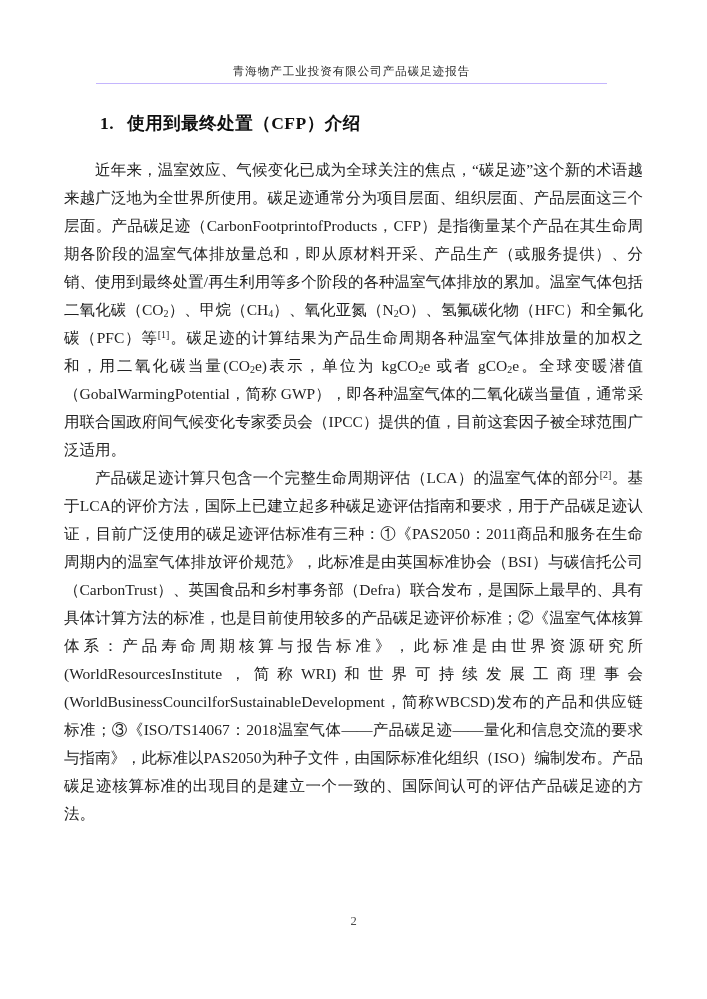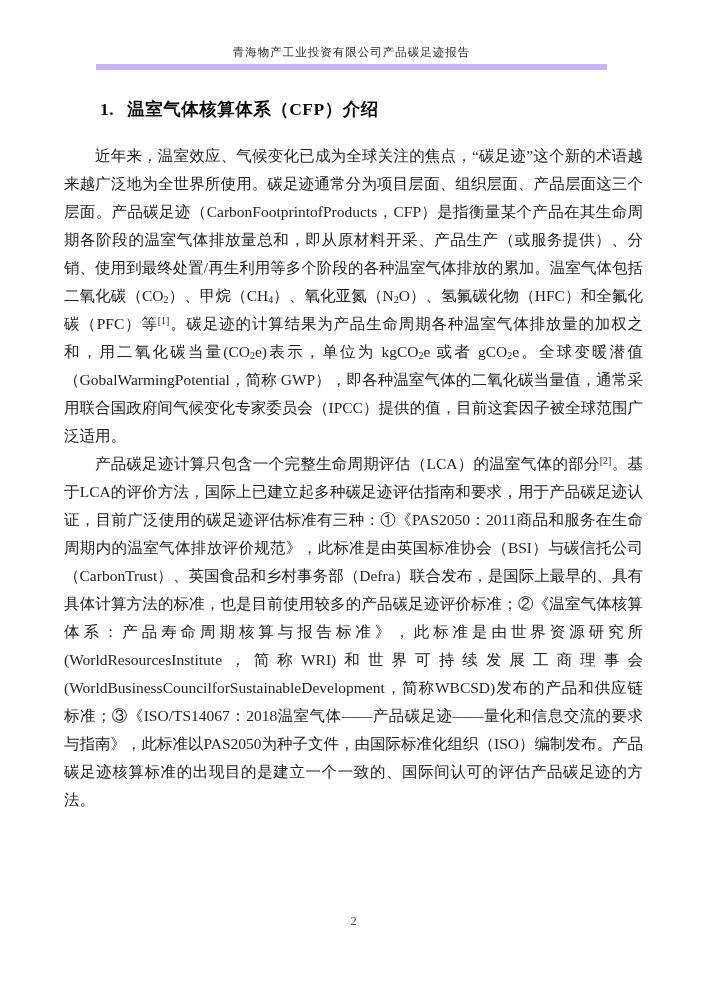--- a/index.html
+++ b/index.html
@@ -8,23 +8,23 @@
     width: 707px;
     height: 999px;
     background: #ffffff;
     font-family: "Liberation Serif", "DejaVu Serif", serif;
     color: #1e1e1e;
     overflow: hidden;
     margin: 0 auto;
   }
   .header {
     margin: 0 100px 0 96px;
-    padding-top: 42px;
+    padding-top: 61px;
     text-align: center;
-    border-bottom: 6px solid #c4b5fd;
+    border-bottom: 1px solid #c4b5fd;
   }
   .header-title {
     display: inline-block;
     font-size: 11.5px;
     letter-spacing: 1px;
     color: #2a2a2a;
     padding-bottom: 4px;
   }
   .section-heading {
     margin: 27px 100px 0 100px;
@@ -67,21 +67,21 @@
 </head>
 <body>
 
 <div class="page">
 
   <div class="header">
     <span class="header-title">青海物产工业投资有限公司产品碳足迹报告</span>
   </div>
 
   <h1 class="section-heading">
-    <span class="num">1.</span><span>温室气体核算体系（CFP）介绍</span>
+    <span class="num">1.</span><span>使用到最终处置（CFP）介绍</span>
   </h1>
 
   <div class="body-text">
     <p class="para first"><span>近年来，温室效应、气候变化已成为全球关注的焦点，“碳足迹”这个新的术语越来越广泛地为全世界所使用。碳足迹通常分为项目层面、组织层面、产品层面这三个层面。产品碳足迹（CarbonFootprintofProducts，CFP）是指衡量某个产品在其生命周期各阶段的温室气体排放量总和，即从原材料开采、产品生产（或服务提供）、分销、使用到最终处置/再生利用等多个阶段的各种温室气体排放的累加。温室气体包括二氧化碳（CO</span><sub>2</sub><span>）、甲烷（CH</span><sub>4</sub><span>）、氧化亚氮（N</span><sub>2</sub><span>O）、氢氟碳化物（HFC）和全氟化碳（PFC）等</span><sup>[1]</sup><span>。碳足迹的计算结果为产品生命周期各种温室气体排放量的加权之和，用二氧化碳当量(CO</span><sub>2</sub><span>e)表示，单位为 kgCO</span><sub>2</sub><span>e 或者 gCO</span><sub>2</sub><span>e。全球变暖潜值（GobalWarmingPotential，简称 GWP），即各种温室气体的二氧化碳当量值，通常采用联合国政府间气候变化专家委员会（IPCC）提供的值，目前这套因子被全球范围广泛适用。</span></p>
     <p class="para"><span>产品碳足迹计算只包含一个完整生命周期评估（LCA）的温室气体的部分</span><sup>[2]</sup><span>。基于LCA的评价方法，国际上已建立起多种碳足迹评估指南和要求，用于产品碳足迹认证，目前广泛使用的碳足迹评估标准有三种：①《PAS2050：2011商品和服务在生命周期内的温室气体排放评价规范》，此标准是由英国标准协会（BSI）与碳信托公司（CarbonTrust）、英国食品和乡村事务部（Defra）联合发布，是国际上最早的、具有具体计算方法的标准，也是目前使用较多的产品碳足迹评价标准；②《温室气体核算体系：产品寿命周期核算与报告标准》，此标准是由世界资源研究所(WorldResourcesInstitute，简称WRI)和世界可持续发展工商理事会(WorldBusinessCouncilforSustainableDevelopment，简称WBCSD)发布的产品和供应链标准；③《ISO/TS14067：2018温室气体——产品碳足迹——量化和信息交流的要求与指南》，此标准以PAS2050为种子文件，由国际标准化组织（ISO）编制发布。产品碳足迹核算标准的出现目的是建立一个一致的、国际间认可的评估产品碳足迹的方法。</span></p>
   </div>
 
   <div class="page-number">2</div>
 
 </div>

